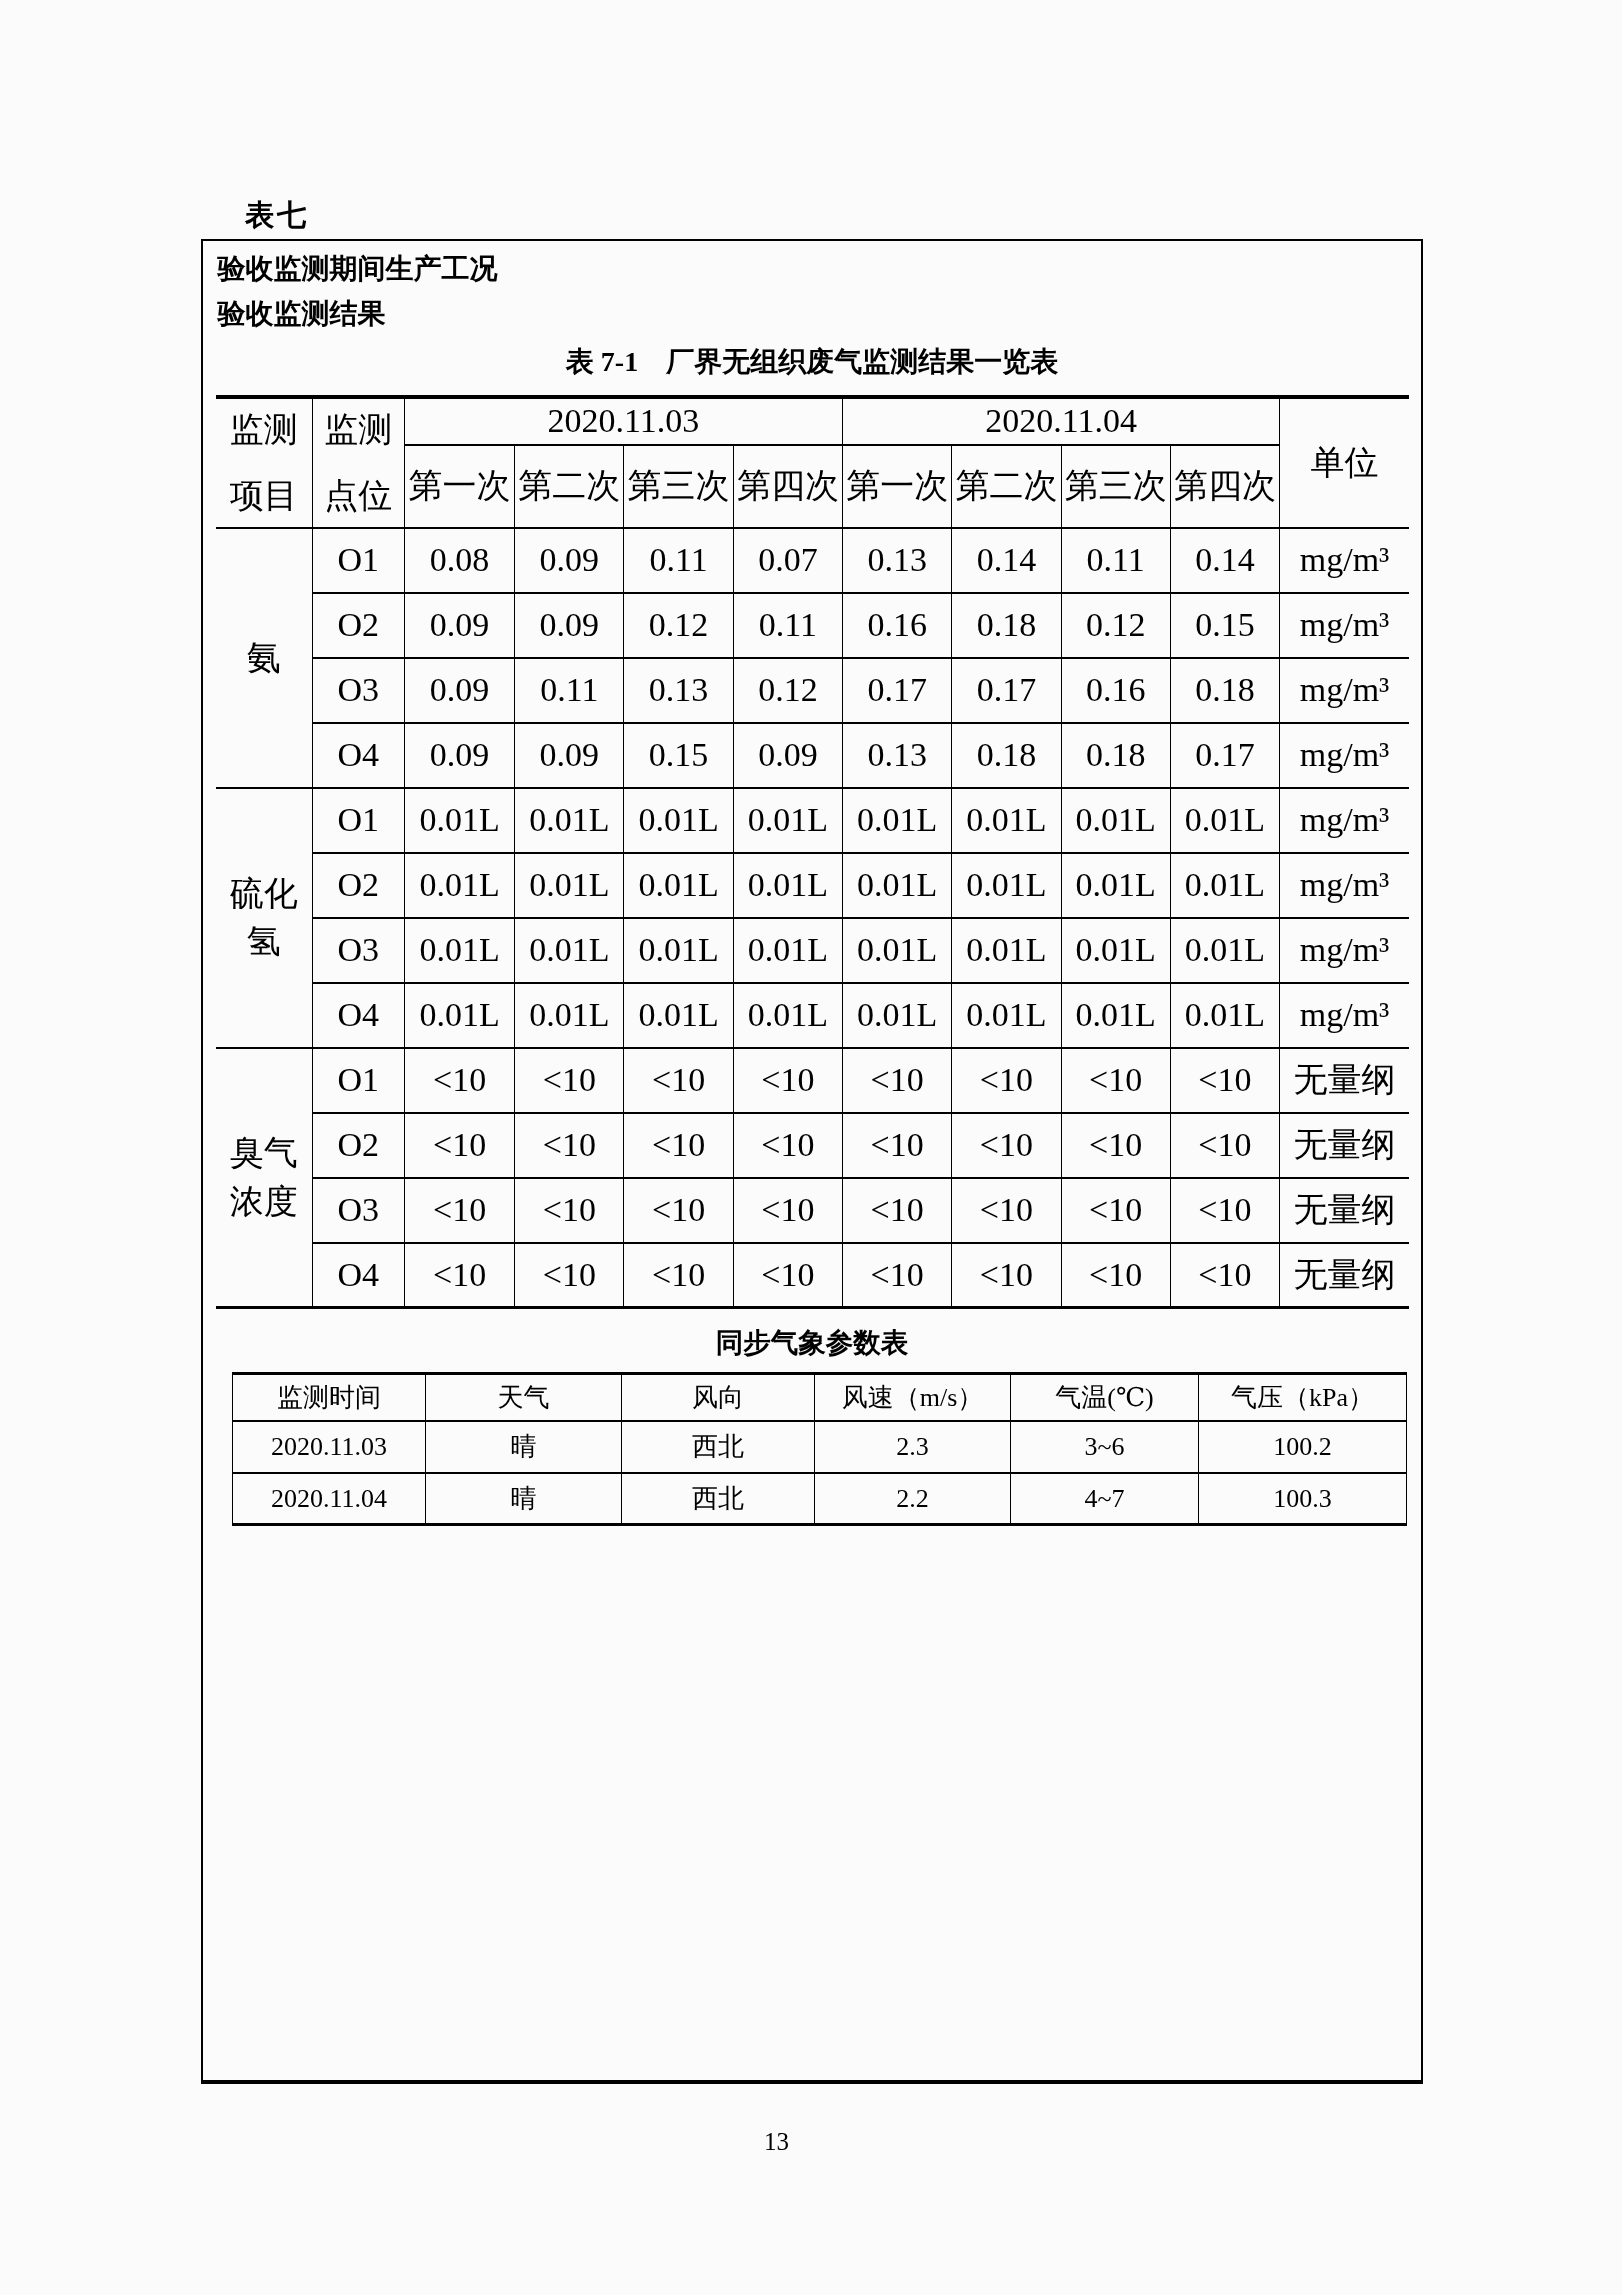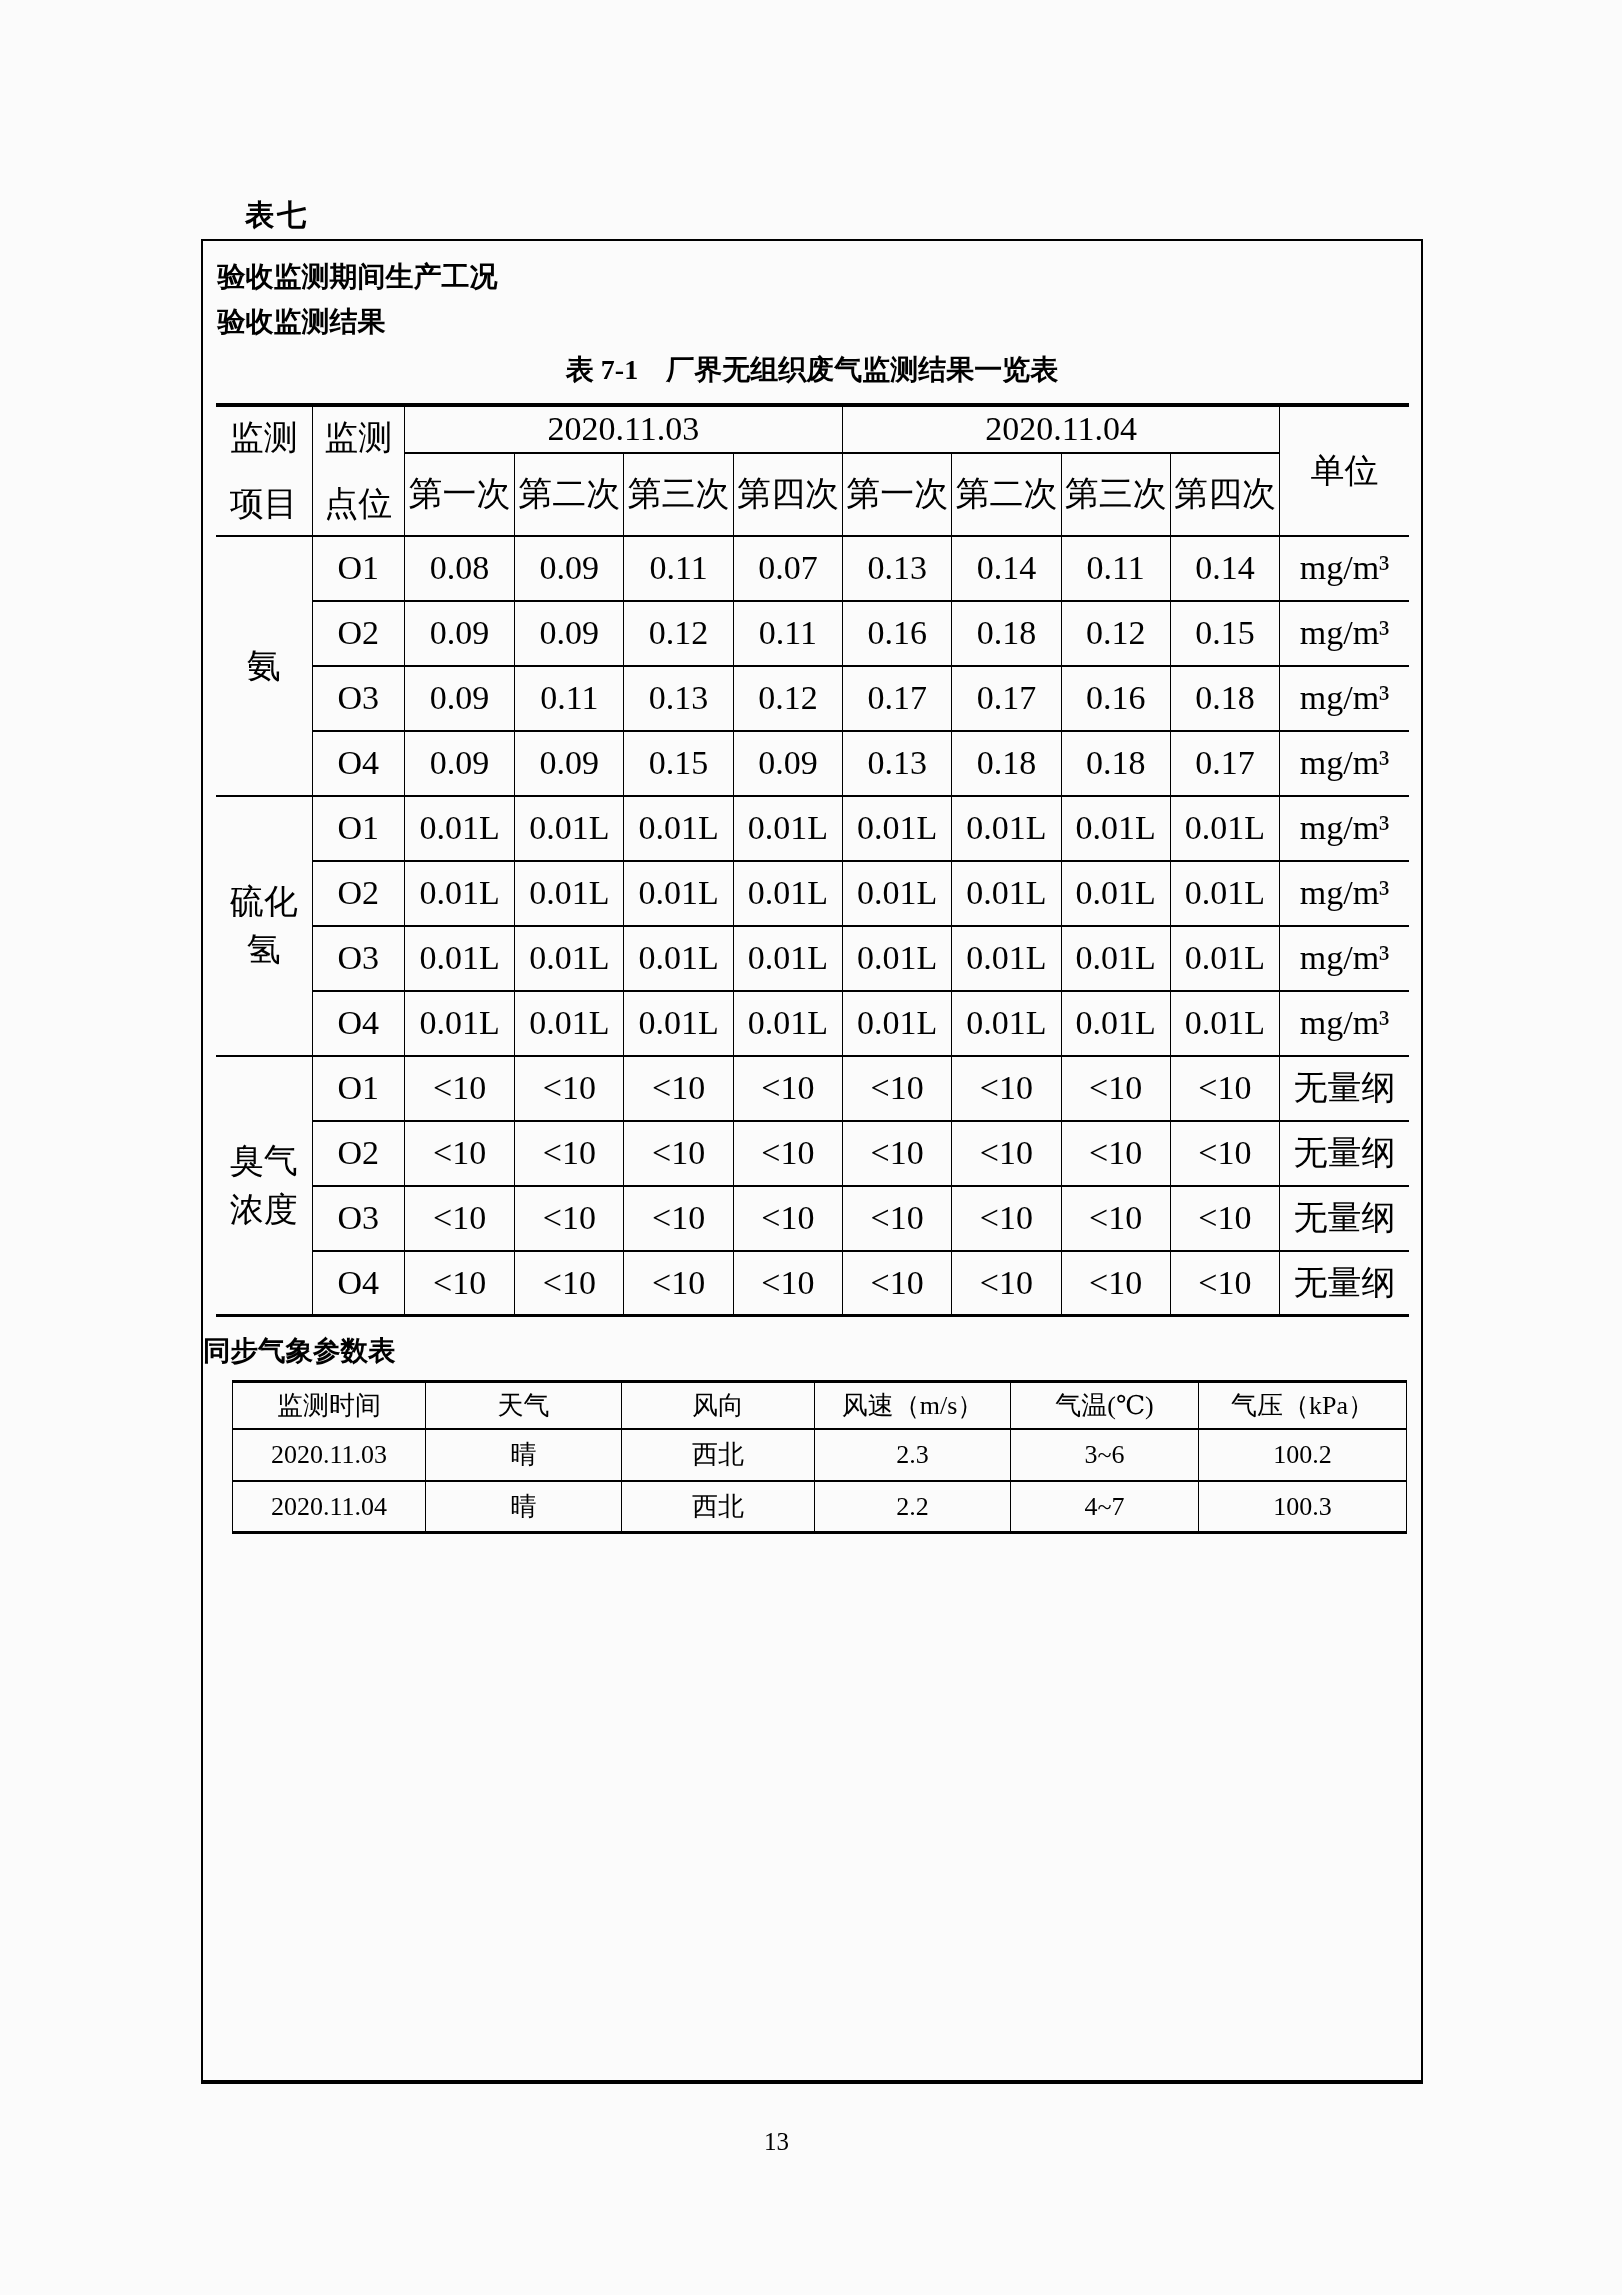--- a/index.html
+++ b/index.html
@@ -13,21 +13,21 @@
   .doc-label {
     position:absolute; left:245px; top:196px;
     font-size:29.4px; font-weight:bold; letter-spacing:2.6px;
   }
 
   .content-box {
     position:absolute; left:201px; top:239px;
     width:1222px; height:1845px;
     border:2px solid #000; border-bottom-width:4.6px;
     box-sizing:border-box;
-    padding:18px 0 0 0;
+    padding:10px 0 0 0;
   }
 
   .sec-heading {
     font-size:28px; font-weight:bold;
     margin:1.3px 0 0 14.4px; line-height:34px;
   }
   .body-par {
     font-size:27.5px; line-height:43px;
     text-align:justify; text-indent:2em;
     margin:10.5px 15.7px 0 15.7px;
@@ -57,21 +57,21 @@
   .gas-table tr.h2 { height:83px; }
   .gas-table tr.dr { height:65px; }
   .gas-table tr.h2 td { border-bottom-width:2.6px; }
   .gas-table td.tall { border-bottom-width:2.6px; }
   .split div { line-height:29px; }
   .split div + div { margin-top:37px; }
   .plines div { line-height:30px; }
   .plines div + div { margin-top:18.3px; }
 
   .weather-title {
-    font-size:27.5px; font-weight:bold;
+    text-align:center; font-size:27.5px; font-weight:bold;
     margin:17px 0 8px 0; line-height:33px;
   }
   .weather-table {
     width:1174px; margin:13px 0 0 29px;
     border-top:3.9px solid #000; border-bottom:3.9px solid #000;
     font-size:26px;
   }
   .weather-table tr.wh { height:47px; }
   .weather-table tr.wr { height:52px; }
   .weather-table tr.wh td { border-bottom-width:2.6px; }

